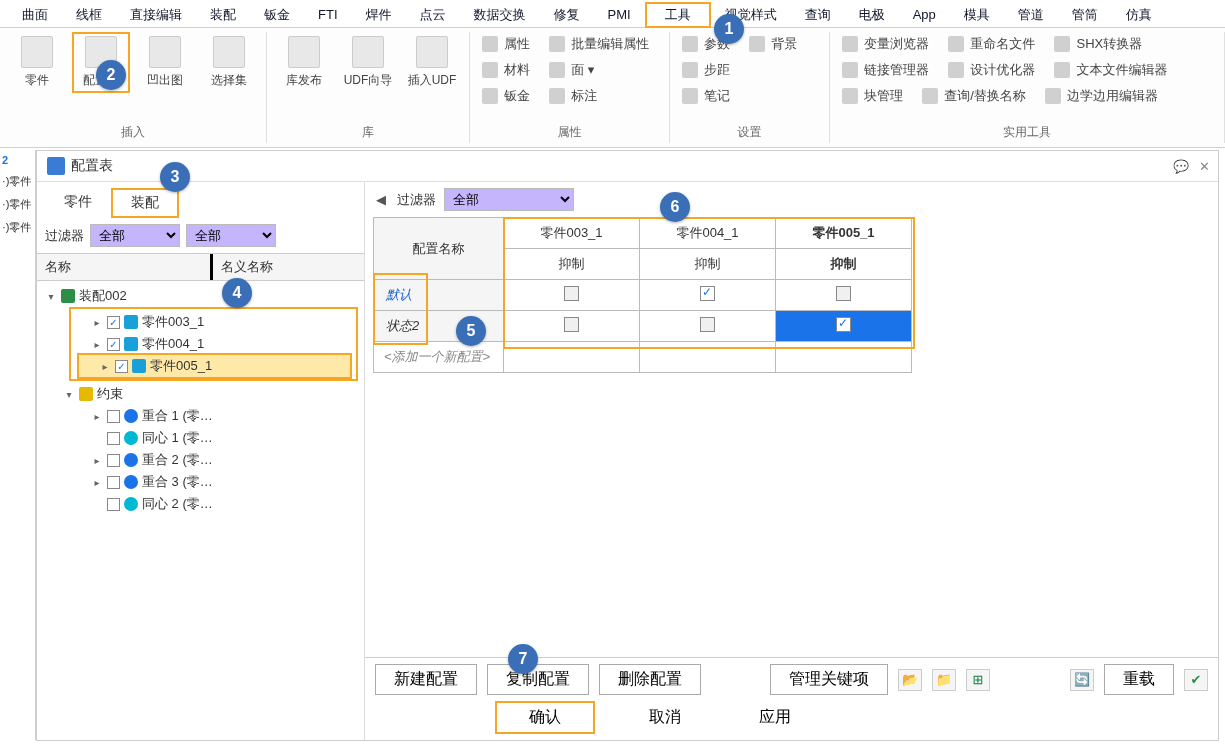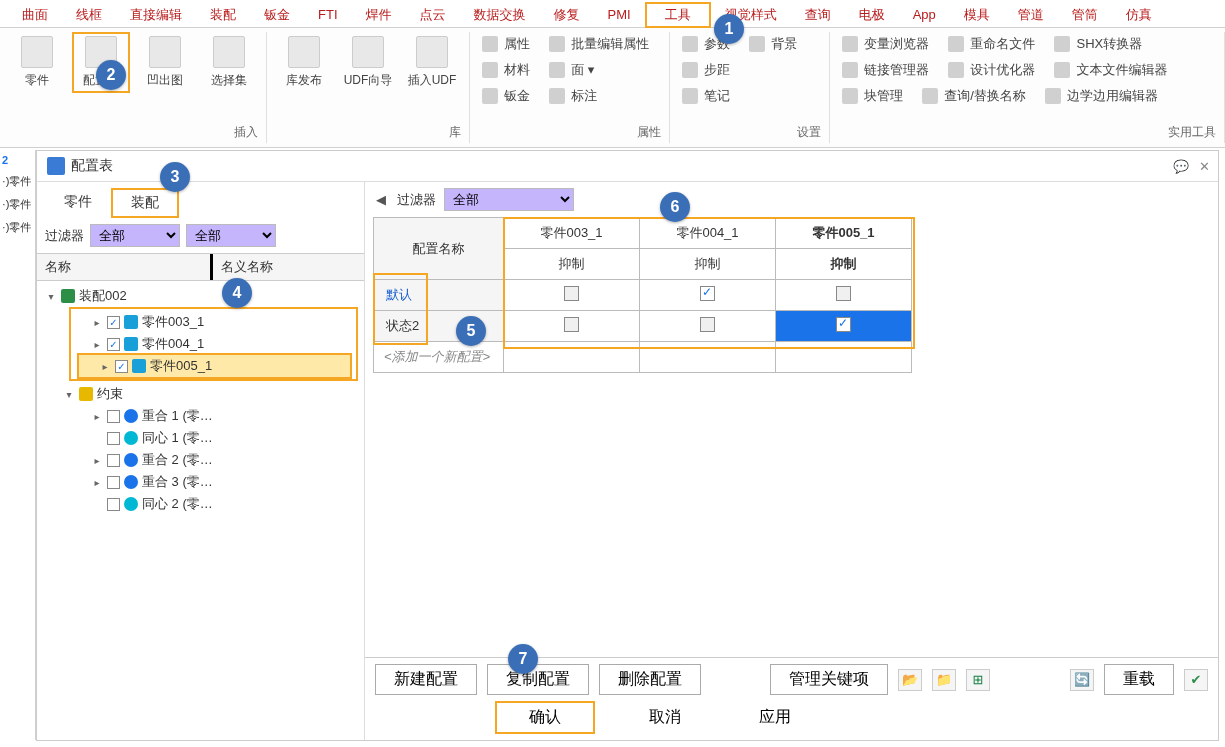--- a/index.html
+++ b/index.html
@@ -1,30 +1,30 @@
 <!DOCTYPE html>
 <html><head>
 <meta charset="utf-8">
 <style>
 * { box-sizing: border-box; margin: 0; padding: 0; font-family: "Microsoft YaHei", sans-serif; }
 body { background: #fff; font-size: 13px; color: #333; width: 1225px; height: 747px; overflow: hidden; position: relative; }
 
 
 .ribbon-tabs { display: flex; gap: 0; padding: 2px 8px 0 8px; background: #fff; border-bottom: 1px solid #d0d0d0; height: 28px; align-items: center; }
-.ribbon-tabs .tab { padding: 4px 14px; cursor: pointer; color: #b91c1c; font-size: 13px; }
+.ribbon-tabs .tab { padding: 4px 14px; cursor: pointer; color: #0f172a; font-size: 13px; }
 .ribbon-tabs .tab.active { border: 2px solid #f5a623; padding: 2px 18px; }
 
 
 .ribbon { display: flex; background: #fdfdfd; height: 120px; border-bottom: 1px solid #d0d0d0; padding: 4px 0; position: relative; }
 .ribbon-group { border-right: 1px solid #e0e0e0; padding: 0 8px; display: flex; flex-direction: column; justify-content: space-between; }
 .ribbon-group .row-big { display: flex; gap: 6px; align-items: flex-start; }
 .big-btn { display: flex; flex-direction: column; align-items: center; width: 58px; padding: 4px 2px; cursor: pointer; font-size: 12px; color: #444; text-align: center; }
 .big-btn .ico { width: 32px; height: 32px; background: #e8e8e8; border: 1px solid #ccc; margin-bottom: 4px; border-radius: 2px; }
 .big-btn.highlight { border: 2px solid #f5a623; padding: 2px 0; }
-.group-label { text-align: right; color: #666; font-size: 12px; padding-bottom: 2px; }
+.group-label { text-align: center; color: #666; font-size: 12px; padding-bottom: 2px; }
 .ribbon-group.small .small-btn { display: flex; align-items: center; gap: 6px; padding: 3px 4px; cursor: pointer; color: #444; font-size: 13px; }
 .ribbon-group.small .small-btn .ico-s { width: 16px; height: 16px; background: #d0d0d0; border-radius: 2px; flex-shrink: 0; }
 .ribbon-group.small { min-width: 120px; }
 .ribbon-col { display: flex; flex-direction: column; gap: 2px; }
 
 
 .left-sliver { position: absolute; left: 0; top: 150px; width: 36px; height: 590px; background: #fff; border-right: 1px solid #d0d0d0; font-size: 11px; }
 .left-sliver div { padding: 4px 2px; white-space: nowrap; overflow: hidden; }
 
 
@@ -63,21 +63,21 @@
 .tree-highlight-box { border: 2px solid #f5a623; margin: 0 6px 2px 32px; padding: 2px 0; }
 
 
 .panel-right { flex: 1; display: flex; flex-direction: column; }
 .pr-top { display: flex; align-items: center; gap: 8px; padding: 6px 8px; }
 .pr-top .arrow-left { width: 16px; height: 16px; display: flex; align-items: center; justify-content: center; color: #555; cursor: pointer; }
 .pr-grid-wrap { padding: 0 8px; position: relative; }
 .pr-grid { border-collapse: collapse; }
 .pr-grid th, .pr-grid td { border: 1px solid #bbb; padding: 6px 8px; font-size: 13px; text-align: center; background: #fff; }
 .pr-grid th { background: #f5f5f5; font-weight: normal; }
-.pr-grid .row-head { background: #f5f5f5; text-align: left; padding-left: 12px; min-width: 130px; }
+.pr-grid .row-head { background: #f5f5f5; text-align: left; padding-left: 12px; min-width: 130px; font-style: italic; }
 .pr-grid .cfg-name-head { width: 130px; }
 .pr-grid td.col-head { min-width: 136px; font-weight: normal; }
 .pr-grid td.col-head.bold { font-weight: bold; }
 .pr-grid .cb-cell { width: 15px; height: 15px; border: 1px solid #888; background: #f0f0f0; display: inline-block; position: relative; }
 .pr-grid .cb-cell.checked { background: #fff; }
 .pr-grid .cb-cell.checked::after { content: "✓"; position: absolute; left: 1px; top: -2px; color: #1a73e8; font-size: 12px; }
 .pr-grid td.sel-cell { background: #1a73e8; }
 .pr-grid td.sel-cell .cb-cell { background: #fff; }
 .pr-grid-outer-box { position: absolute; border: 2px solid #f5a623; pointer-events: none; }
 .placeholder-row td { color: #888; font-style: italic; text-align: left; padding-left: 10px; }

